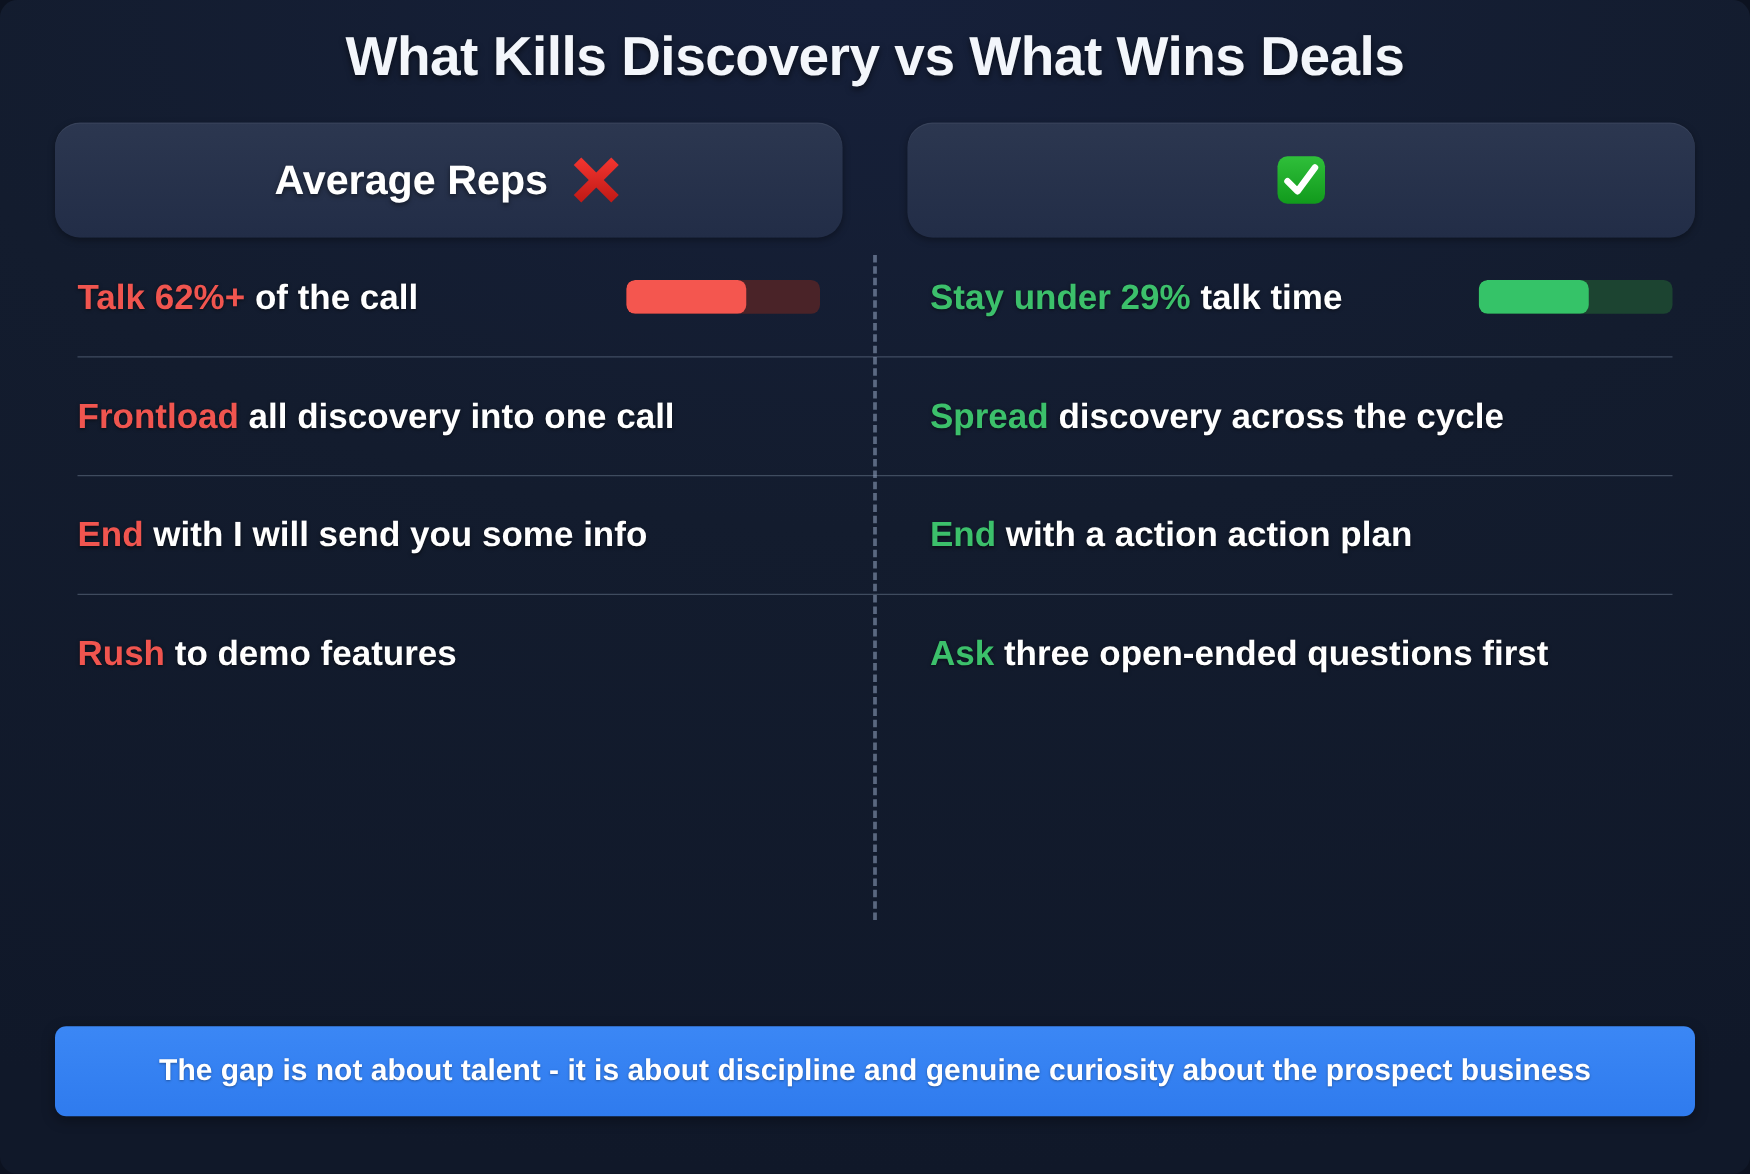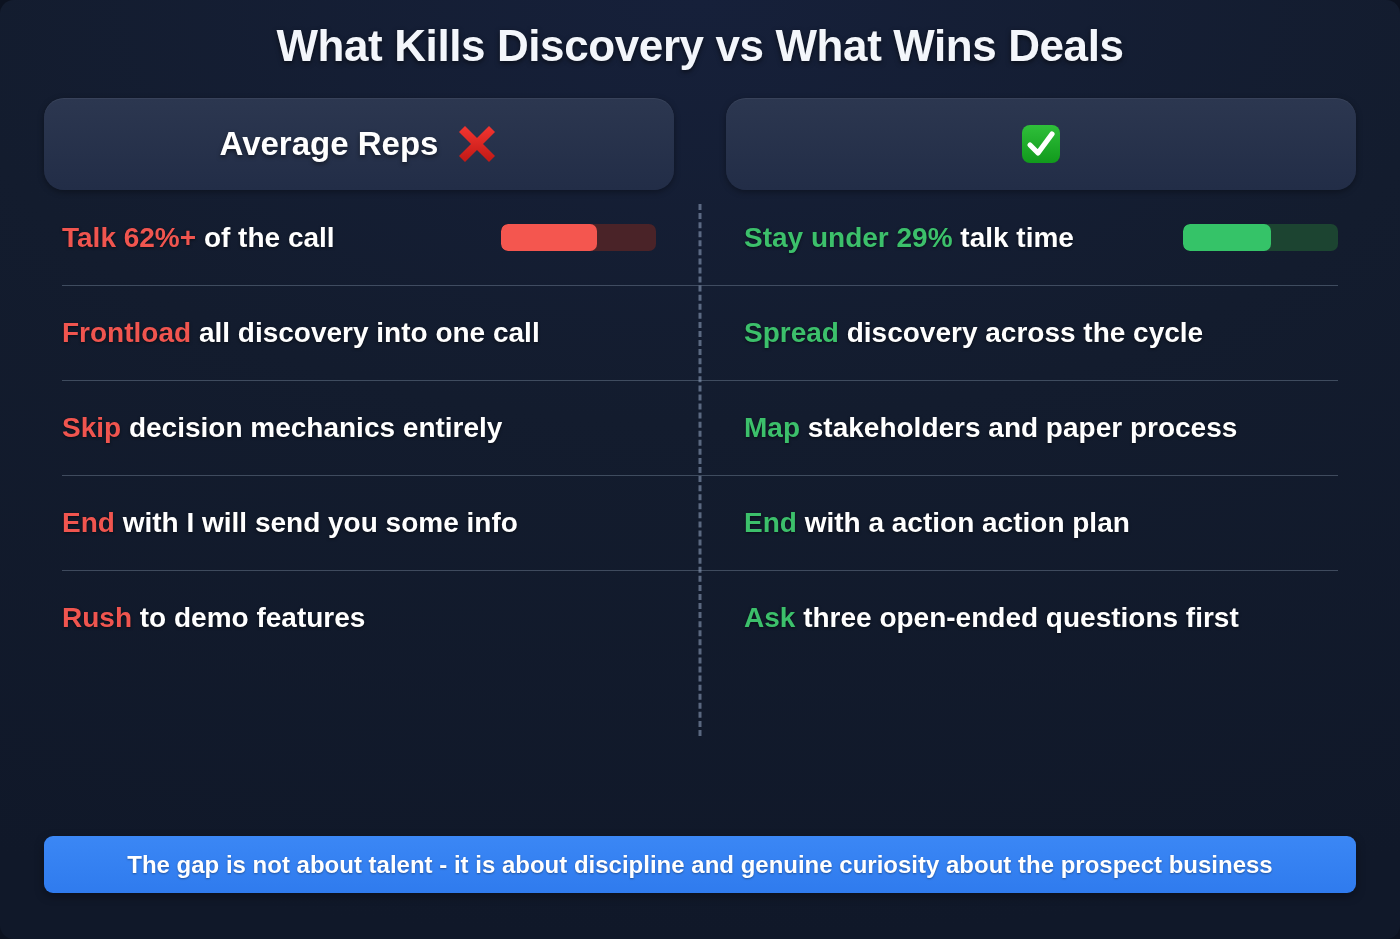--- a/index.html
+++ b/index.html
@@ -145,21 +145,21 @@
     width: 0;
     border-left: 3px dashed rgba(150,168,196,0.55);
   }
 
   
   .footer {
     position: absolute;
     left: 44px;
     right: 44px;
     bottom: 46px;
-    height: 57px;
+    height: 72px;
     background: linear-gradient(180deg, #3b87f5 0%, #2f7bee 100%);
     border-radius: 9px;
     display: flex;
     align-items: center;
     justify-content: center;
     box-shadow: 0 3px 10px rgba(0,0,0,0.35);
   }
   .footer .ftext {
     color: #ffffff;
     font-size: 24px;
@@ -232,28 +232,20 @@
 
       <div class="row">
         <div class="cell">
           <span class="text"><span class="hl-bad">Frontload</span> <span>all discovery into one call</span></span>
         </div>
         <div class="cell">
           <span class="text"><span class="hl-good">Spread</span> <span>discovery across the cycle</span></span>
         </div>
       </div>
 
-      <div class="row">
-        <div class="cell">
-          <span class="text"><span class="hl-bad">Skip</span> <span>decision mechanics entirely</span></span>
-        </div>
-        <div class="cell">
-          <span class="text"><span class="hl-good">Map</span> <span>stakeholders and paper process</span></span>
-        </div>
-      </div>
 
       <div class="row">
         <div class="cell">
           <span class="text"><span class="hl-bad">End</span> <span>with I will send you some info</span></span>
         </div>
         <div class="cell">
           <span class="text"><span class="hl-good">End</span> <span>with a action action plan</span></span>
         </div>
       </div>
 

